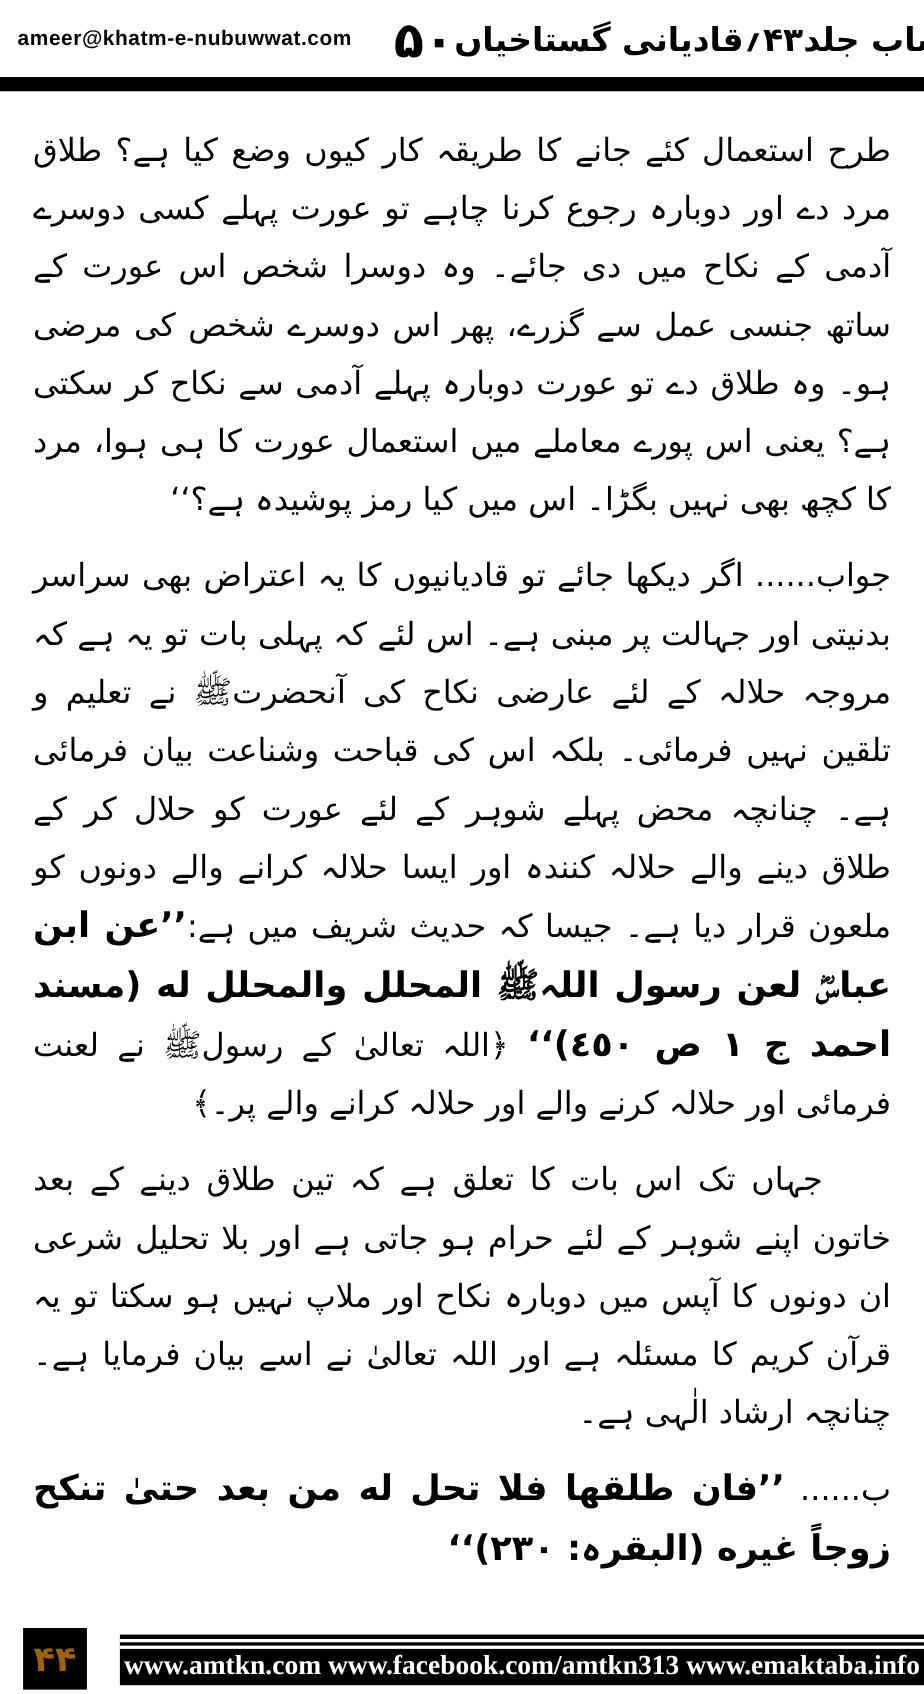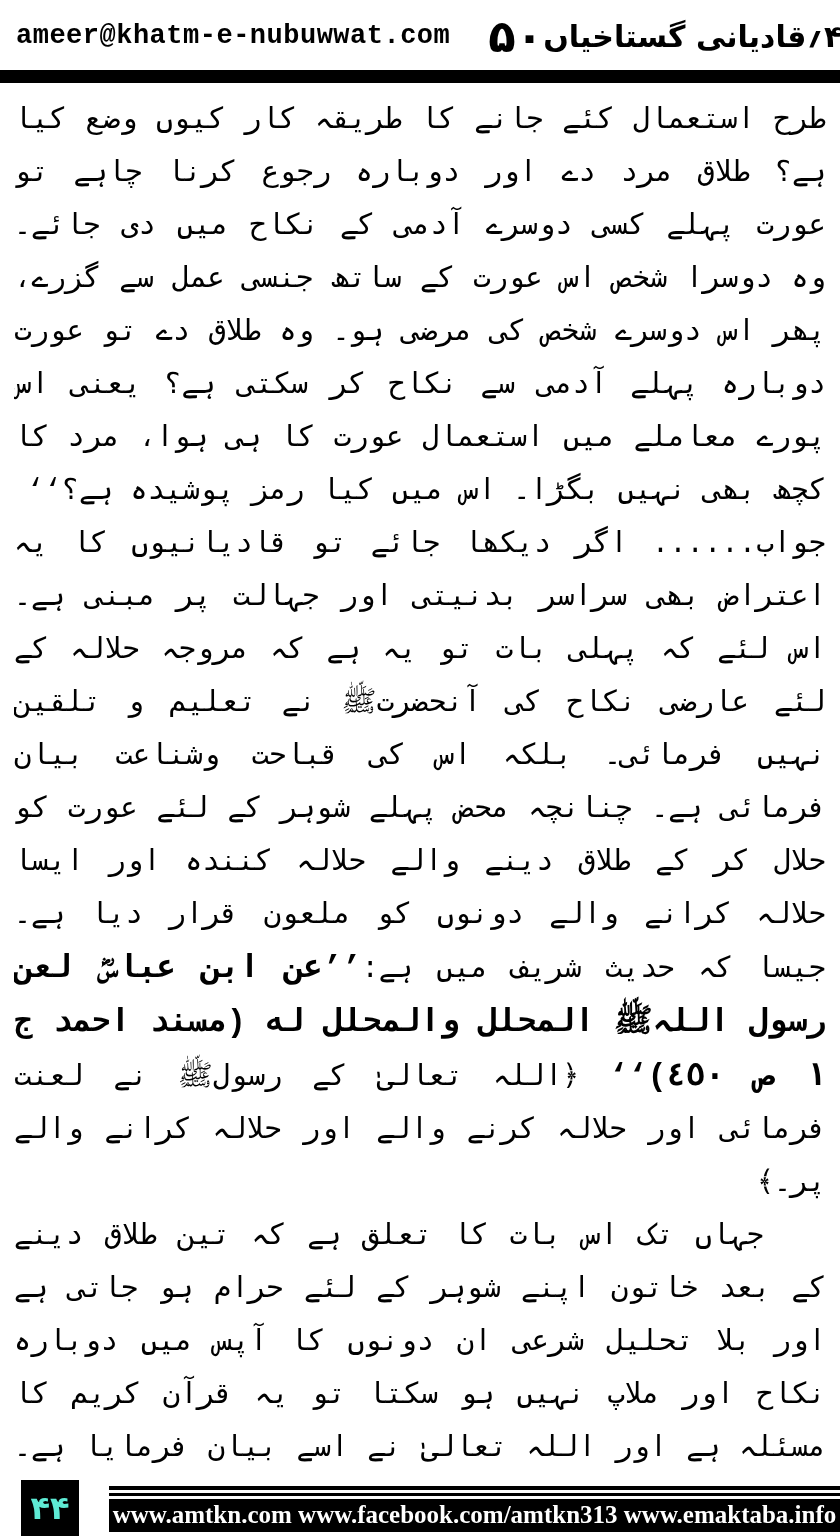--- a/index.html
+++ b/index.html
@@ -20,23 +20,23 @@
   .header {
     position: absolute;
     top: 10px; left: 16px; right: 10px;
     height: 52px;
     display: flex;
     flex-direction: row-reverse; 
     align-items: center;
   }
   .header-email {
     direction: ltr;
-    font-family: Liberation Mono, monospace;
+    font-family: Liberation Sans, sans-serif;
     font-weight: bold;
-    font-size: 27px;
+    font-size: 19px;
     letter-spacing: 0.5px;
     white-space: nowrap;
   }
   .header-pagenum {
     font-size: 45px;
     font-weight: bold;
     margin: 0 0 0 38px;
     line-height: 1;
   }
   .header-title {
@@ -57,39 +57,39 @@
   .body-text {
     position: absolute;
     top: 94px; left: 14px; right: 14px;
     height: 1378px;
     overflow: hidden;
     direction: rtl;
     text-align: justify;
     font-size: 29px;
     line-height: 53px;
   }
-  .para { margin: 0; font-family: Liberation Mono, monospace; }
+  .para { margin: 16px; }
   .para.indent { text-indent: 62px; }
   .seg-bold {
     font-weight: bold;
     font-size: 32px;
   }
 
   
   .footer {
     position: absolute;
     left: 0; right: 0; bottom: 2px;
     height: 58px;
   }
   .footer-pagenum-box {
     position: absolute;
     left: 21px; top: 0;
     width: 58px; height: 56px;
     background: #000000;
-    color: #5eead4;
+    color: #a16207;
     display: flex;
     align-items: center;
     justify-content: center;
     font-size: 32px;
     font-weight: bold;
   }
   .footer-banner {
     position: absolute;
     left: 109px; right: 0; top: 6px;
     height: 46px;

